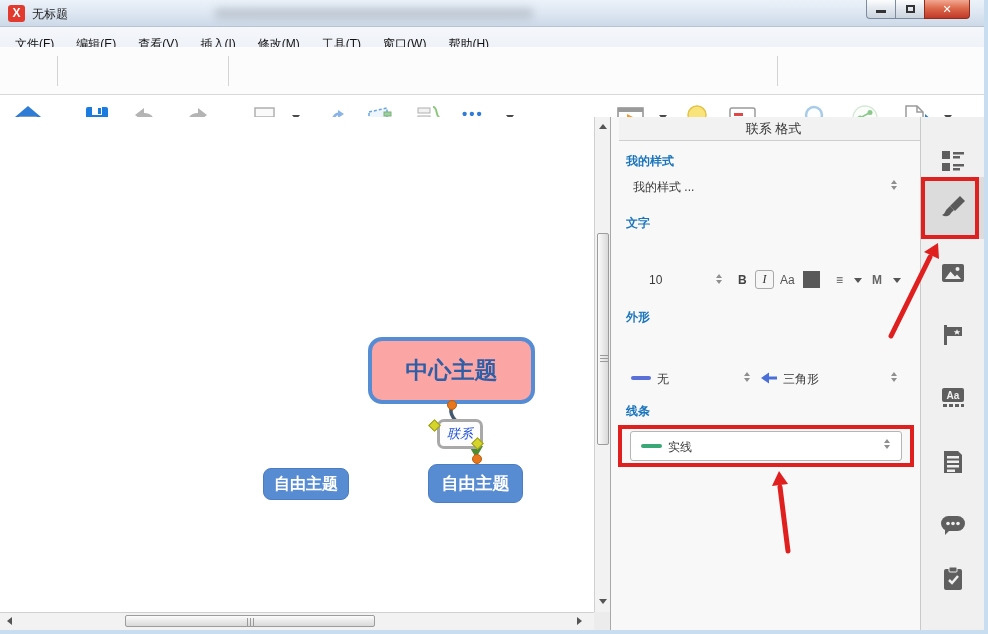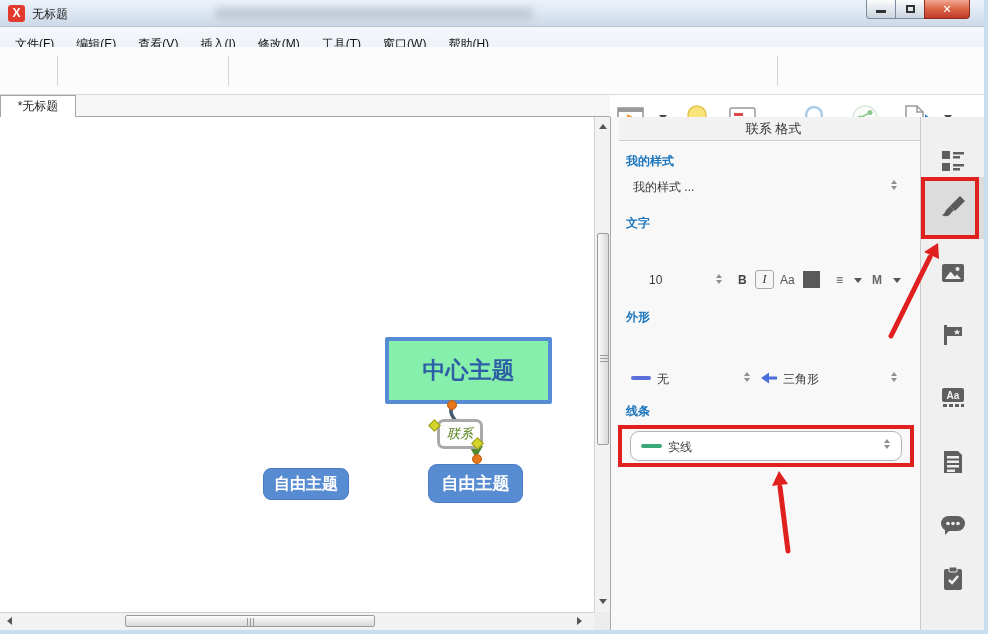--- a/index.html
+++ b/index.html
@@ -47,29 +47,29 @@
   
   .tabbar { position:absolute; left:0; top:95px; width:610px; height:22px; background:#f6f6f6;
     border-bottom:1px solid #a6a6a6; }
   .tab { position:absolute; left:0; top:0; width:76px; height:22px; background:#fff;
     border:1px solid #a6a6a6; border-bottom:none; font-size:12px; color:#222;
     display:flex; align-items:center; justify-content:center; }
 
   
   .canvas { position:absolute; left:0; top:117px; width:594px; height:495px; background:#fff; }
   .central-topic { position:absolute; left:368px; top:337px; width:167px; height:67px;
-    background:#86efac; border:4px solid #568cd4; border-radius:2px; display:flex;
-    align-items:center; justify-content:center; font-size:23px; font-weight:bold; color:#2d5ea6;margin-left:17px; }
+    background:#fca5a5; border:4px solid #568cd4; border-radius:14px; display:flex;
+    align-items:center; justify-content:center; font-size:23px; font-weight:bold; color:#2d5ea6; }
   .float-topic { position:absolute; background:#588cd2; border:1px solid #4a7dc4; color:#fff;
     font-weight:bold; display:flex; align-items:center; justify-content:center; }
   .float-left { left:263px; top:468px; width:86px; height:32px; border-radius:8px; font-size:16px; }
   .float-right { left:428px; top:464px; width:95px; height:39px; border-radius:9px; font-size:17px; }
   .rel-label { position:absolute; left:437px; top:419px; width:46px; height:30px; background:#fdfdfd;
     border:3px solid #a9a9a9; border-radius:7px; display:flex; align-items:center; justify-content:center;
-    font-size:13px; font-style:italic; color:#4d7c0f; font-family:Liberation Mono, monospace; }
+    font-size:13px; font-style:italic; color:#1d4ed8; font-family:Liberation Mono, monospace; }
   .handle { position:absolute; width:9px; height:9px; background:#d4d42a; border:1px solid #99991d;
     transform:rotate(45deg); }
   .endpoint { position:absolute; width:10px; height:10px; border-radius:50%; background:#e8761c;
     border:1.5px solid #b95f10; }
 
   
   .vscroll { position:absolute; left:594px; top:117px; width:16px; height:495px; background:#f2f2f2;
     border-left:1px solid #d0d0d0; }
   .hscroll { position:absolute; left:0; top:612px; width:594px; height:18px; background:#f2f2f2;
     border-top:1px solid #d0d0d0; }
@@ -103,21 +103,21 @@
   .spin .dn { width:0;height:0;border-left:3.5px solid transparent;border-right:3.5px solid transparent;border-top:4px solid #8f8f8f; }
   .ibox { position:absolute; width:19px; height:19px; border:1px solid #a8a8a8; border-radius:3px;
     background:#f6f6f6; text-align:center; line-height:17px; font-style:italic;
     font-family:"Liberation Serif","DejaVu Serif",serif; color:#333; }
   .swatch { position:absolute; width:17px; height:17px; }
   .greenline { position:absolute; width:21px; height:4px; background:#3aa876; border-radius:2px; }
   .blueline { position:absolute; width:20px; height:4px; background:#5a6fd8; border-radius:2px; }
   .mini-caret { position:absolute; width:0; height:0; border-left:4px solid transparent;
     border-right:4px solid transparent; border-top:5px solid #555; }
   .line-field { position:absolute; left:19px; top:314px; width:272px; height:30px; background:#fff;
-    border:1px solid #b5b5b5; border-radius:9px; }
+    border:1px solid #b5b5b5; border-radius:3px; }
 
   
   .sidebar { position:absolute; left:920px; top:117px; width:64px; height:513px; background:#f0f0f1;
     border-left:1px solid #c9c9c9; }
   .side-item { position:absolute; left:0; width:64px; height:56px; display:flex; align-items:center;
     justify-content:center; }
   .side-item.selected { background:#dcdcdc; height:62px; }
 
   
   .anno-box { position:absolute; border:4px solid #e01f1f; z-index:60; pointer-events:none; }
@@ -229,23 +229,20 @@
     </svg>
     <svg class="tbtn" style="left:901px" width="32" height="28">
       <path d="M5 2 H16 L22 8 V26 H5 Z" fill="#fff" stroke="#9a9a9a" stroke-width="1.5"></path>
       <path d="M16 2 V8 H22" fill="none" stroke="#9a9a9a" stroke-width="1.5"></path>
       <line x1="10" y1="16" x2="24" y2="16" stroke="#2e7cd6" stroke-width="3.5"></line>
       <polygon points="24,10 31,16 24,22" fill="#2e7cd6"></polygon>
     </svg>
     <span class="caret" style="left:944px; top:68px"></span>
   </div>
 
-  <div class="tabbar">
-    <div class="tab">*无标题</div>
-  </div>
 
   <div class="canvas">
     <svg style="position:absolute;left:0;top:-117px;width:594px;height:612px">
       <path d="M452,406 C444,424 483,430 476,452" stroke="#44586e" stroke-width="3.5" fill="none"></path>
       <polygon points="469,446 483,446 476,458" fill="#4e8a31"></polygon>
     </svg>
   </div>
   <div class="central-topic">中心主题</div>
   <div class="float-topic float-left">自由主题</div>
   <div class="float-topic float-right">自由主题</div>

